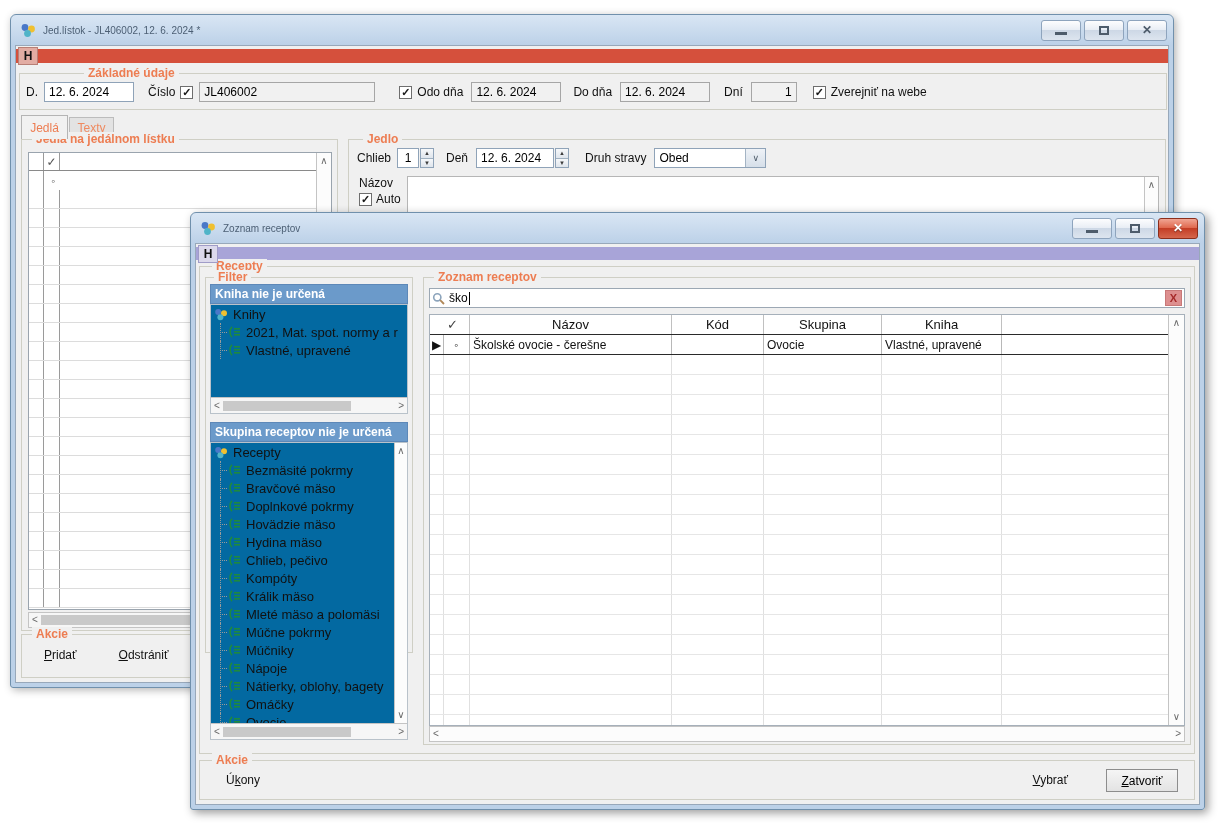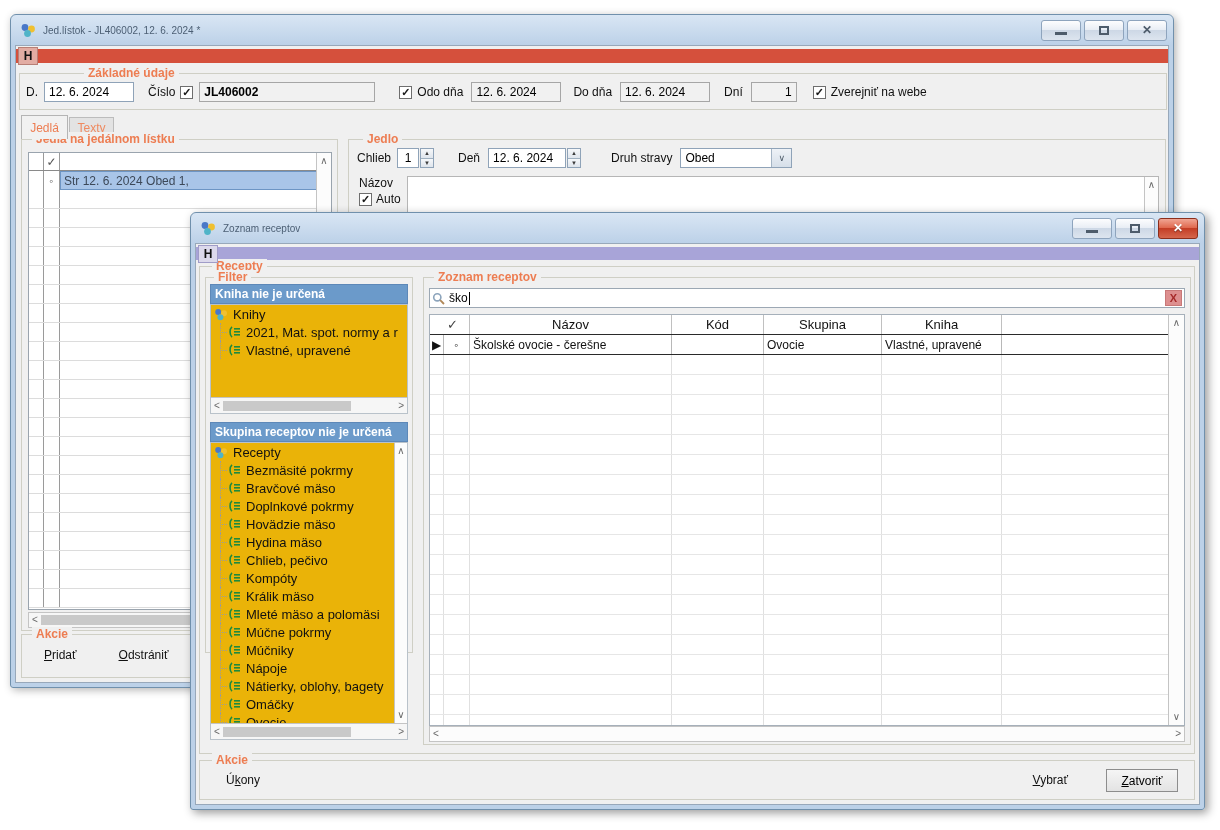--- a/index.html
+++ b/index.html
@@ -90,21 +90,21 @@
   .bgrow .bc:last-child { border-right:none; padding-left:3px; }
   .bgrow.empty { border-bottom:1px solid #dcdcdc; }
   .bg-check { justify-content:center; color:#555; }
   .sel-cell { background:#a9c5e8; border:1px solid #6d95c4; color:#3c4858; font-size:12px;
               display:flex; align-items:center; padding-left:3px; margin-right:15px; }
 
   
   .filter-hdr { position:absolute; left:4px; right:4px; height:20px; background:#6b9aca;
                 border:1px solid #5d88b8; color:#fff; font-weight:bold; font-size:12px;
                 line-height:18px; padding-left:4px; white-space:nowrap; overflow:hidden; }
-  .tree-panel { position:absolute; left:4px; right:4px; background:#eab308;
+  .tree-panel { position:absolute; left:4px; right:4px; background:#0369a1;
                 border:1px solid #b9c2ca; overflow:hidden; }
   .tree-root { display:flex; align-items:center; gap:5px; font-size:13px; height:18px;
                padding:1px 0 0 3px; color:#111; }
   .tree-item { display:flex; align-items:center; font-size:13px; height:18px;
                white-space:nowrap; overflow:hidden; color:#111; }
   .tree-dots { width:13px; height:18px; position:relative; flex:0 0 13px; margin-left:4px; }
   .tree-dots::before { content:""; position:absolute; left:5px; top:0; bottom:0;
                        border-left:1px dotted #9a9a9a; }
   .tree-dots::after  { content:""; position:absolute; left:5px; top:9px; width:7px;
                        border-top:1px dotted #9a9a9a; }
@@ -170,21 +170,21 @@
 
       <div class="group" style="left:3px; top:27px; width:1148px; height:37px;">
         <span class="glabel" style="left:44px;margin-left:20px;">Základné údaje</span>
         <div style="position:absolute; left:6px; top:8px; display:flex; align-items:center;">
           <span class="lbl">D.</span>
           <span class="tb" style="width:90px; margin-left:6px;">12. 6. 2024</span>
           <span class="lbl" style="margin-left:14px;">Číslo</span>
           <span class="cb" style="margin-left:5px;">
               <span class="cbk">✓</span>
             </span>
-          <span class="tb gray" style="width:176px; margin-left:6px;font-weight:bold;">JL406002</span>
+          <span class="tb gray" style="width:176px; margin-left:6px;">JL406002</span>
           <span class="cb" style="margin-left:24px;">
               <span class="cbk">✓</span>
             </span>
           <span class="lbl" style="margin-left:5px;">Odo dňa</span>
           <span class="tb gray" style="width:90px; margin-left:8px;">12. 6. 2024</span>
           <span class="lbl" style="margin-left:12px;">Do dňa</span>
           <span class="tb gray" style="width:90px; margin-left:8px;">12. 6. 2024</span>
           <span class="lbl" style="margin-left:14px;">Dní</span>
           <span class="tb gray right" style="width:46px; margin-left:8px;">1</span>
           <span class="cb" style="margin-left:16px;">
@@ -205,21 +205,20 @@
         <span class="glabel" style="left:10px;">Jedlá na jedálnom lístku</span>
         <div class="bg-table">
           <div class="bgrow hdr">
             <span class="bc"></span>
             <span class="bc bg-check">✓</span>
             <span class="bc"></span>
           </div>
           <div class="bgrow">
             <span class="bc"></span>
             <span class="bc bg-check">◦</span>
-            <span class="sel-cell" style="border-right:none;">Str 12. 6. 2024 Obed 1,</span>
           </div>
           <div id="bg-empty-rows">
               <div class="bgrow empty">
                 <span class="bc"></span>
                 <span class="bc"></span>
                 <span class="bc" style="margin-right:15px;"></span>
               </div>
               <div class="bgrow empty">
                 <span class="bc"></span>
                 <span class="bc"></span>
@@ -348,27 +347,27 @@
 
       <div class="group" style="left:332px; top:93px; width:818px; height:130px;">
         <span class="glabel" style="left:14px;">Jedlo</span>
         <div style="position:absolute; left:8px; top:8px; display:flex; align-items:center;">
           <span class="lbl">Chlieb</span>
           <span class="tb" style="width:22px; margin-left:6px; justify-content:center;">1</span>
           <span class="spin">
               <span>▲</span>
               <span>▼</span>
             </span>
-          <span class="lbl" style="margin-left:24px;">Deň</span>
+          <span class="lbl" style="margin-left:12px;">Deň</span>
           <span class="tb" style="width:78px; margin-left:8px;">12. 6. 2024</span>
           <span class="spin">
               <span>▲</span>
               <span>▼</span>
             </span>
-          <span class="lbl" style="margin-left:30px;text-align:center;">Druh stravy</span>
+          <span class="lbl" style="margin-left:16px;text-align:center;">Druh stravy</span>
           <span class="dd" style="width:112px; margin-left:8px;">
             <span class="val">Obed</span>
             <span class="ddbtn">∨</span>
           </span>
         </div>
         <span class="lbl" style="position:absolute; left:10px; top:36px;">Názov</span>
         <div style="position:absolute; left:10px; top:52px; display:flex; align-items:center; gap:4px;">
           <span class="cb">
               <span class="cbk">✓</span>
             </span>

